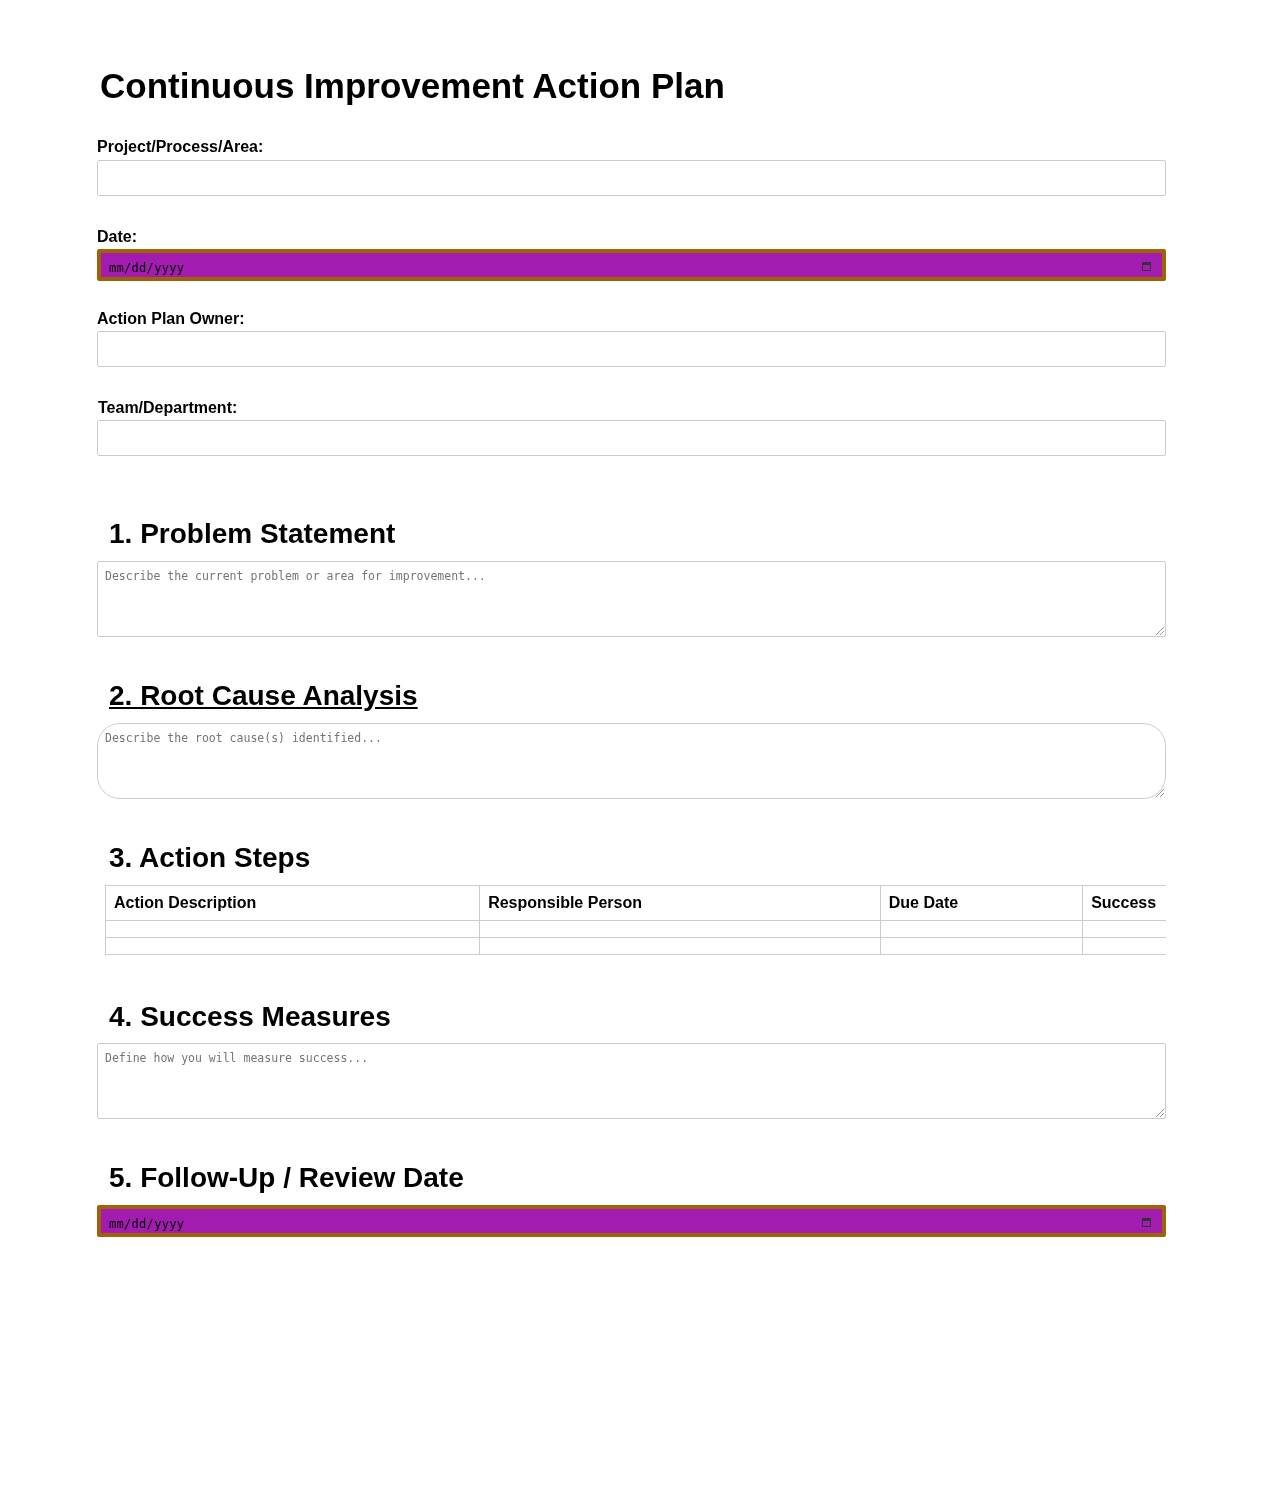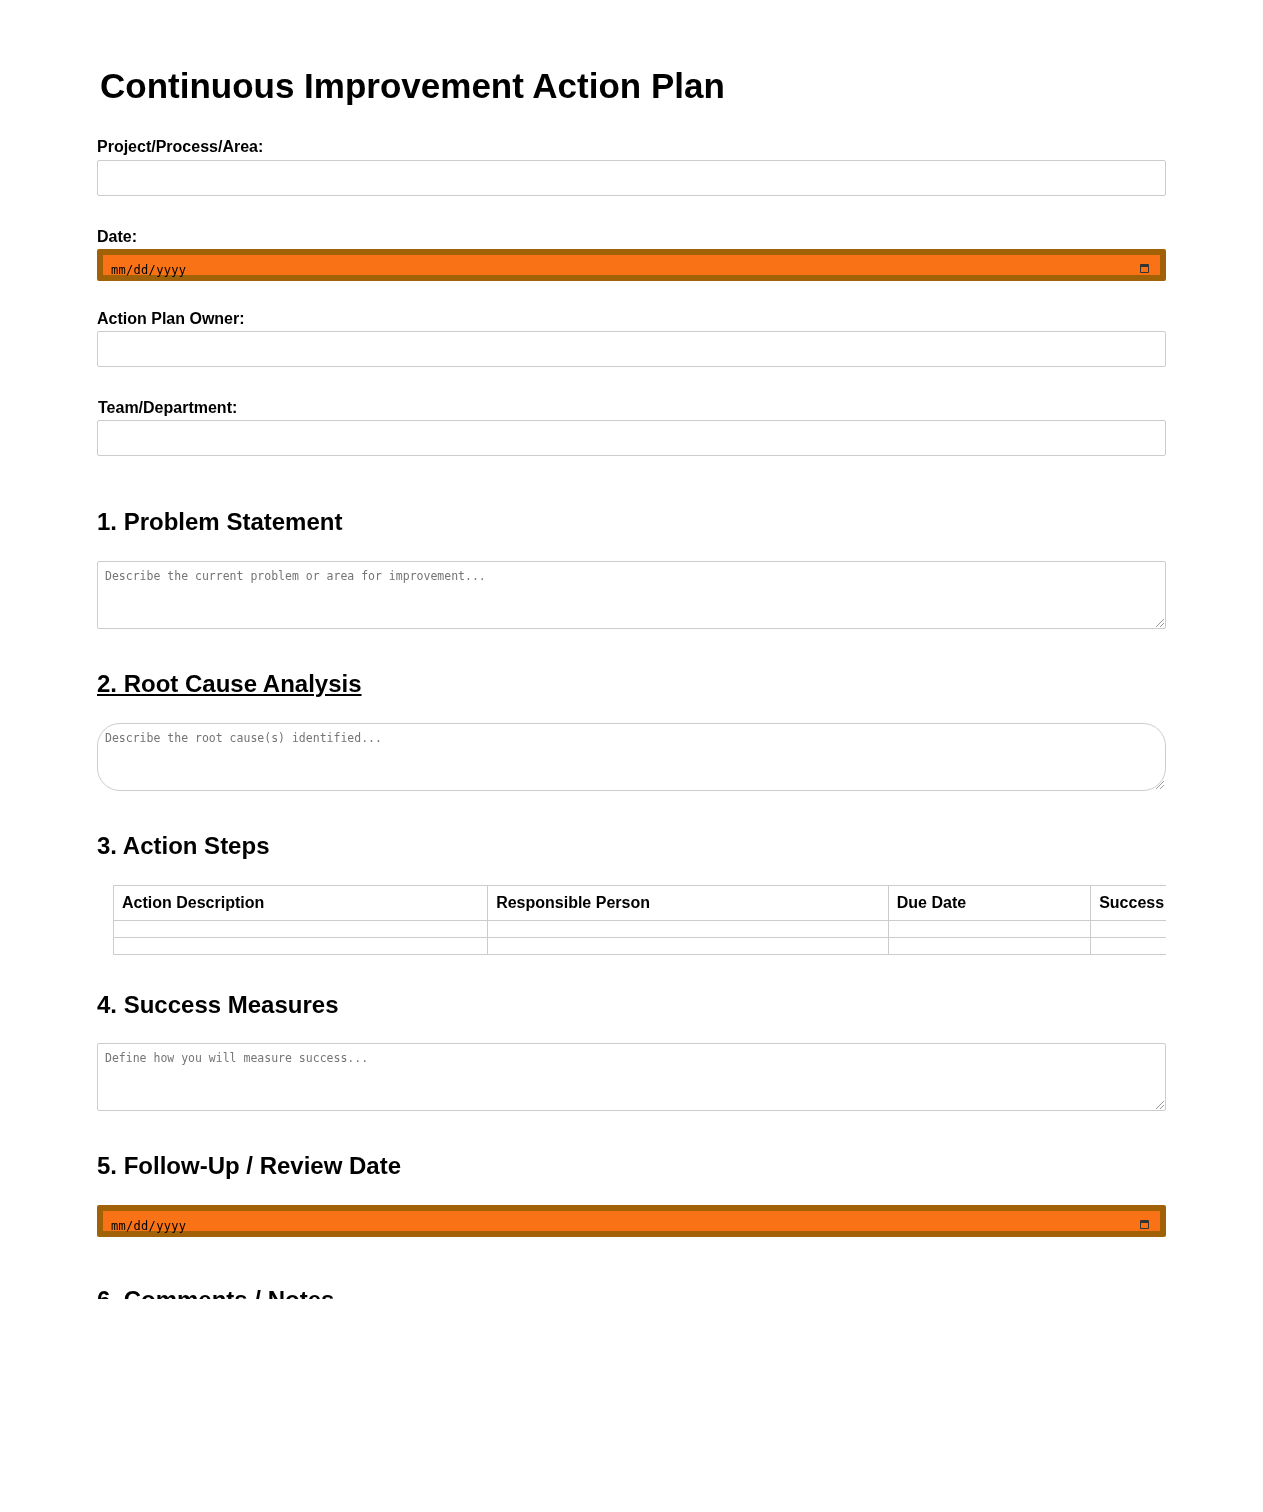--- a/index.html
+++ b/index.html
@@ -1,29 +1,29 @@
 <!DOCTYPE html>
 <html><head>
   <meta charset="utf-8">
   <style>
     html, body { margin: 0; padding: 0; background: #ffffff; }
     body { width: 1263px; height: 1512px; position: relative; overflow: hidden; font-family: "Liberation Sans", sans-serif; color: #000; }
     .page { position: absolute; left: 97px; top: 0; width: 1069px; height: 1299px; overflow: hidden; }
     h1 { position: absolute; left: 3px; top: 66px; margin: 0; font-size: 35px; font-weight: bold; line-height: 40px; white-space: nowrap; }
     .label { position: absolute; left: 0; margin: 0; font-size: 16px; font-weight: bold; line-height: 20px; white-space: nowrap; }
     .text-input { position: absolute; left: 0; width: 1069px; height: 36px; box-sizing: border-box; border: 1px solid #cccccc; border-radius: 2px; background: #fff; }
-    .date-input { position: absolute; left: 0; width: 1069px; height: 32px; box-sizing: border-box; border: 6px solid #a16207; border-radius: 2px; background: #f97316; }
+    .date-input { position: absolute; left: 0; width: 1069px; height: 32px; box-sizing: border-box; border: 4px solid #a16207; border-radius: 2px; background: #a21caf; }
     .date-text { position: absolute; left: 8px; top: 7px; font-family: "DejaVu Sans Mono", monospace; font-size: 12px; line-height: 16px; color: #000; letter-spacing: 0.3px; }
     .cal-icon { position: absolute; right: 11px; top: 9px; width: 9px; height: 9px; box-sizing: border-box; border: 1.5px solid #333; border-top-width: 3px; border-radius: 1px; }
-    h2 { position: absolute; left: 0; margin: 0; font-size: 24px; font-weight: bold; line-height: 30px; white-space: nowrap; }
-    .textarea { position: absolute; left: 0; width: 1069px; height: 68px; box-sizing: border-box; border: 1px solid #cccccc; border-radius: 2px; background: #fff; }
+    h2 { position: absolute; left: 0; margin: 12px; font-size: 28px; font-weight: bold; line-height: 30px; white-space: nowrap; }
+    .textarea { position: absolute; left: 0; width: 1069px; height: 76px; box-sizing: border-box; border: 1px solid #cccccc; border-radius: 2px; background: #fff; }
     .placeholder { position: absolute; left: 7px; top: 7px; font-family: "DejaVu Sans Mono", monospace; font-size: 11.5px; line-height: 14px; color: #757575; white-space: nowrap; }
     .resize-grip { position: absolute; right: 1px; bottom: 1px; width: 8px; height: 8px;
       background: linear-gradient(135deg, transparent 0 45%, #999 45% 55%, transparent 55% 70%, #999 70% 80%, transparent 80%); }
-    table { position: absolute; left: 16px; top: 885px; width: 1134px; border-collapse: collapse; }
+    table { position: absolute; left: 8px; top: 885px; width: 1134px; border-collapse: collapse; }
     th, td { border: 1px solid #cccccc; padding: 0 8px; text-align: left; box-sizing: border-box; }
     th { height: 35px; font-size: 16px; font-weight: bold; }
     td { height: 17px; }
   </style>
 </head>
 <body>
 
 <div class="page">
   <h1>Continuous Improvement Action Plan</h1>
 

